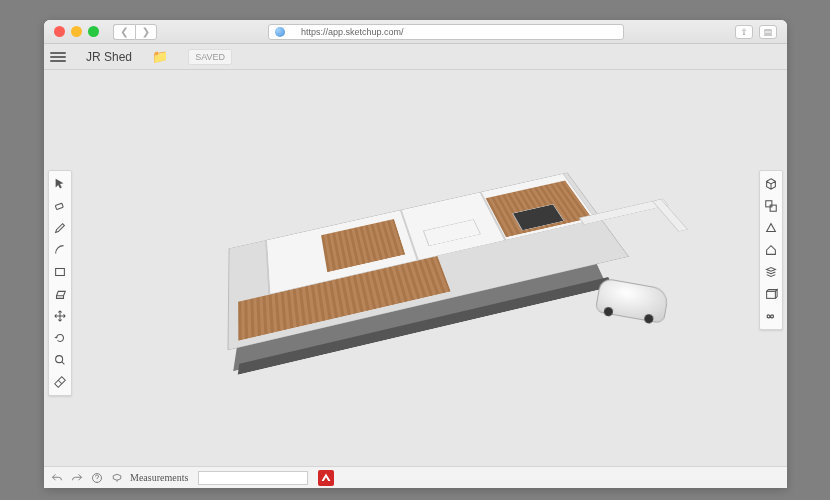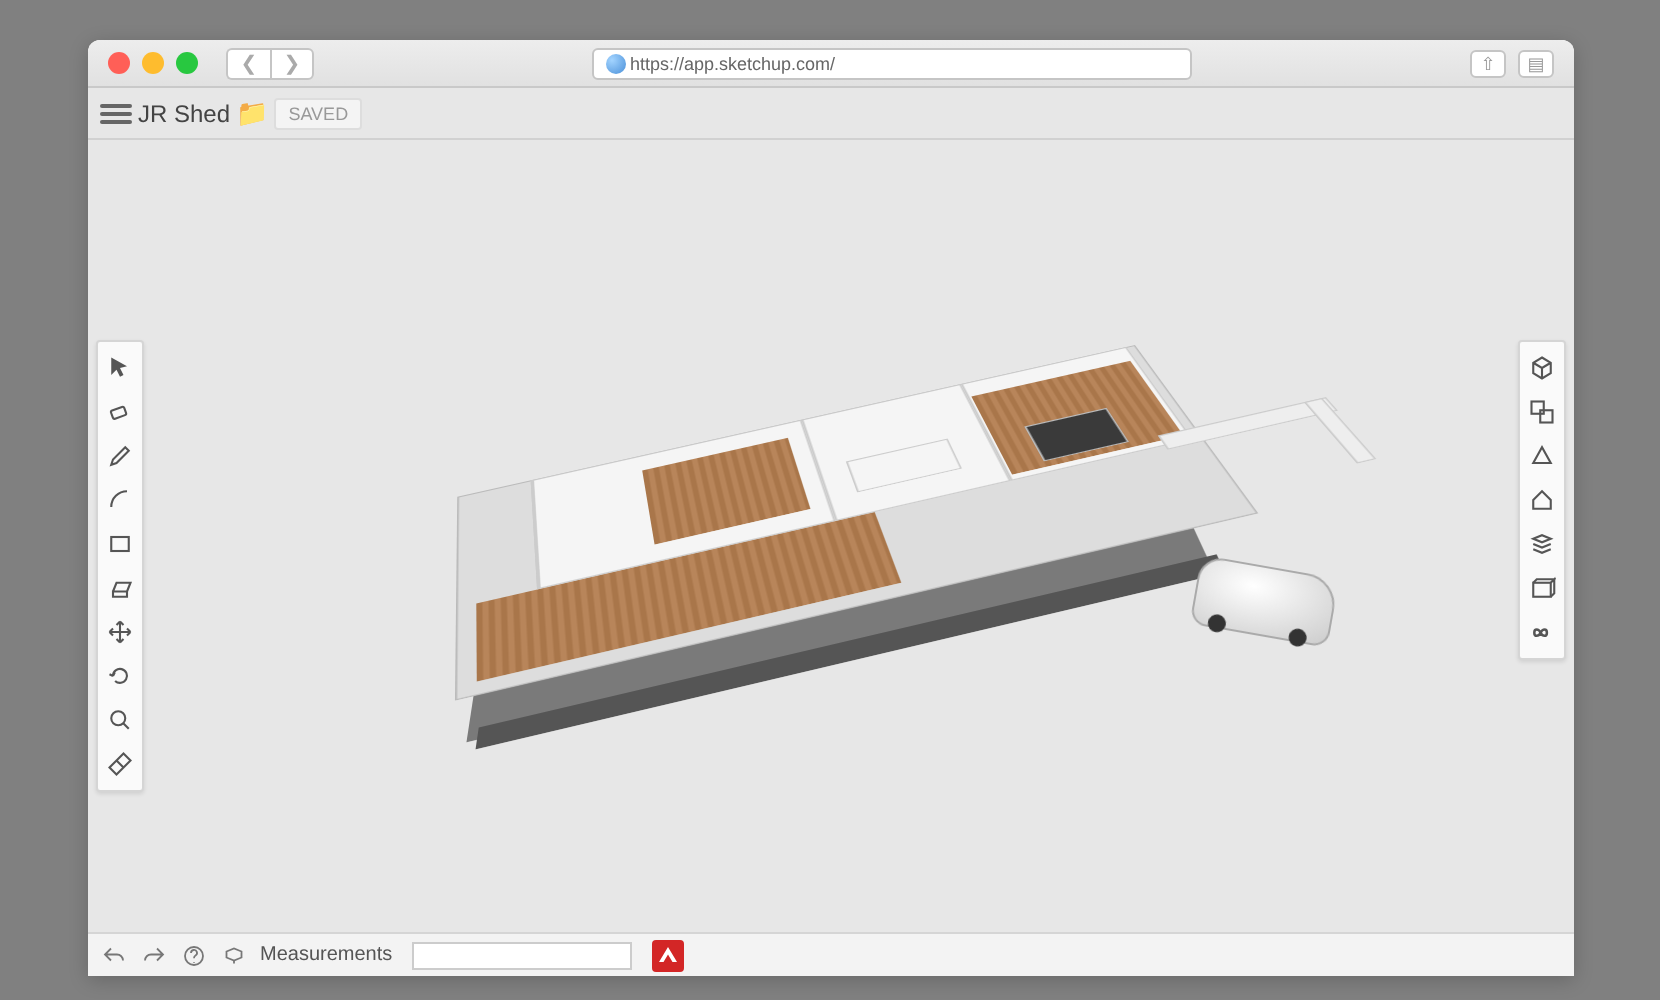--- a/index.html
+++ b/index.html
@@ -16,29 +16,29 @@
   border-bottom: 1px solid #c9c9c9; border-radius: 6px 6px 0 0;
   display: flex; align-items: center; padding: 0 10px; gap: 6px;
 }
 .dot { width: 11px; height: 11px; border-radius: 50%; }
 .dot.red { background:#ff5f57; } .dot.yellow { background:#febc2e; } .dot.green { background:#28c840; }
 .nav-btns { display:flex; margin-left:8px; }
 .nav-btn { width:22px; height:16px; background:#fff; border:1px solid #c5c5c5; font-size:10px; color:#aaa; display:flex; align-items:center; justify-content:center; }
 .nav-btn:first-child { border-radius:3px 0 0 3px; border-right:none; }
 .nav-btn:last-child { border-radius:0 3px 3px 0; }
 .address-wrap { flex:1; display:flex; justify-content:center; }
-.address { height:16px; width:300px; background:#fff; border:1px solid #c5c5c5; border-radius:3px; font-size:9px; color:#666; display:flex; align-items:center; padding:0 6px; gap:2px; }
+.address { height:16px; width:356px; background:#fff; border:1px solid #c5c5c5; border-radius:3px; font-size:9px; color:#666; display:flex; align-items:center; padding:0 6px; gap:16px; }
 .globe { width:10px; height:10px; border-radius:50%; background: radial-gradient(circle at 30% 30%, #a3d4ff, #4a90d9); }
 .tb-right { display:flex; gap:6px; }
 .tb-icon { width:18px; height:14px; border:1px solid #c5c5c5; background:#fff; border-radius:3px; font-size:9px; color:#999; display:flex; align-items:center; justify-content:center; }
 
 
 .app-header {
   height: 26px; background:#e7e7e7; border-bottom:1px solid #d1d1d1;
-  display:flex; align-items:center; padding:0 6px; gap:3px;
+  display:flex; align-items:center; padding:0 6px; gap:20px;
 }
 .hamburger { width:16px; display:flex; flex-direction:column; gap:2px; cursor:pointer; }
 .hamburger span { height:2px; background:#666; border-radius:1px; }
 .doc-title { font-size:12px; color:#444; }
 .folder-icon { font-size:13px; color:#777; }
 .saved-badge { font-size:9px; color:#999; background:#f4f4f4; padding:2px 6px; border-radius:2px; border:1px solid #ddd; }
 
 
 .workspace { flex:1; position:relative; background:#e7e7e7; overflow:hidden; }
 .toolbar {
@@ -82,21 +82,21 @@
 .car::before { left:8px; } .car::after { right:10px; }
 
 
 .status {
   height:22px; background:#f3f3f3; border-top:1px solid #d5d5d5;
   display:flex; align-items:center; padding:0 6px; font-size:10px; color:#444; gap:6px;
 }
 .status-icon { width:14px; height:14px; display:flex; align-items:center; justify-content:center; color:#777; }
 .status-icon svg { width:12px; height:12px; stroke:#777; fill:none; stroke-width:1.2; }
 .status-hint { flex:1; }
-.measure-label { color:#555; margin-right:4px; }
+.measure-label { color:#555; margin-right:4px;font-family:Liberation Serif, serif; }
 .measure-box { width:110px; height:14px; background:#fff; border:1px solid #ccc; }
 .su-logo { width:16px; height:16px; background:#d32626; color:#fff; font-size:10px; font-weight:bold; display:flex; align-items:center; justify-content:center; border-radius:2px; margin-left:4px; }
 </style>
 </head>
 <body>
 
 <div class="browser">
 
   <div class="titlebar">
     <div class="dot red"></div>

